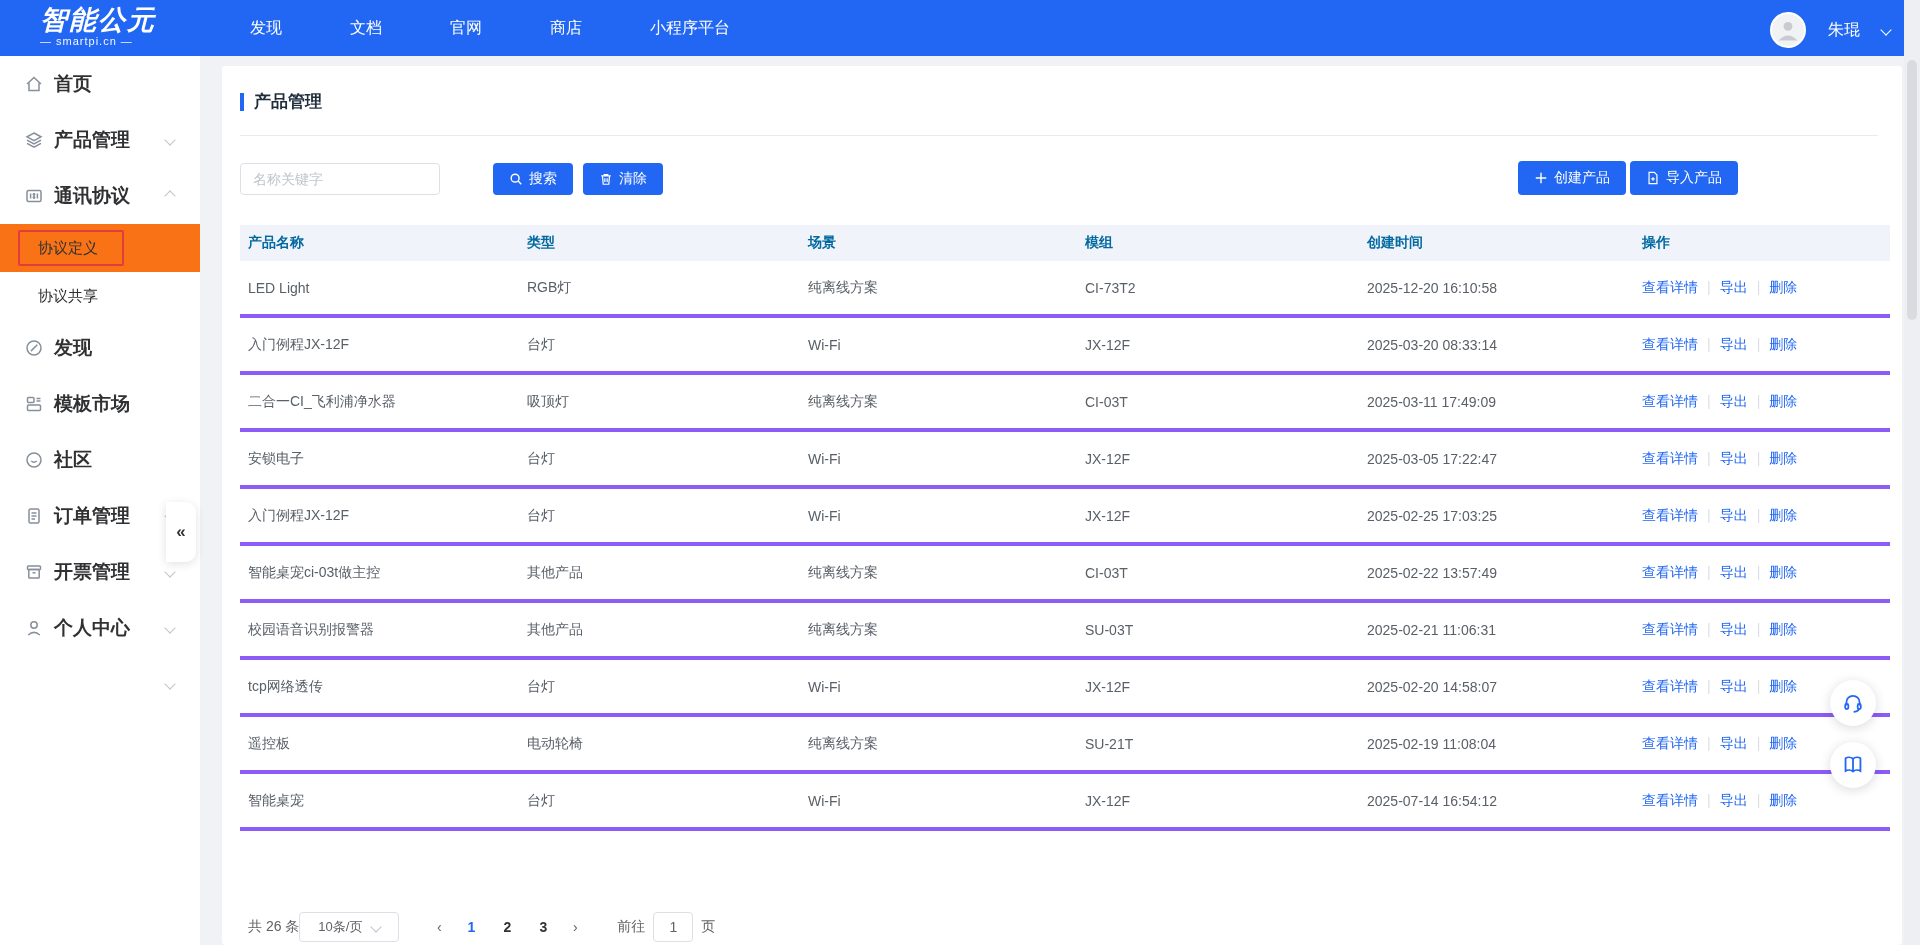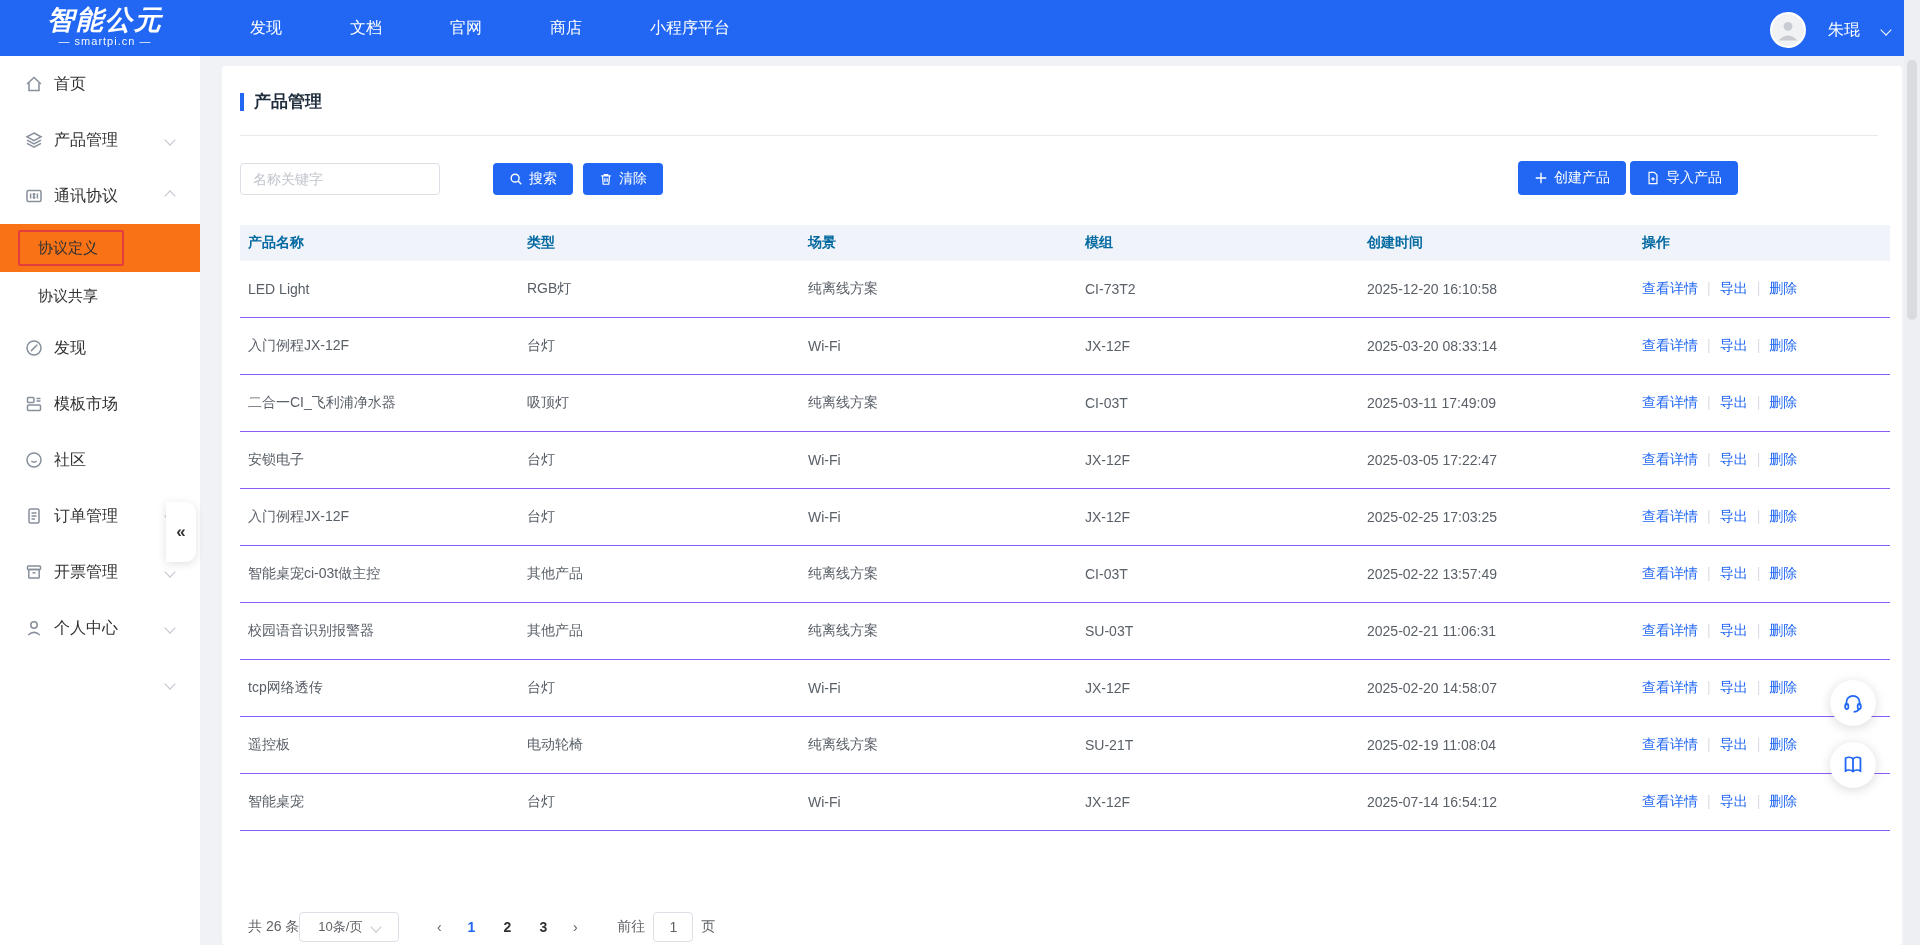--- a/index.html
+++ b/index.html
@@ -1,36 +1,36 @@
 <!DOCTYPE html>
 <html><head>
 <meta charset="utf-8">
 <style>
   * { margin:0; padding:0; box-sizing:border-box; }
   html,body { width:1920px; height:945px; overflow:hidden;
     font-family:"Liberation Sans","DejaVu Sans",sans-serif; background:#f0f2f5; }
 
   
   .topbar { position:absolute; left:0; top:0; width:1920px; height:56px; background:#2167f3; z-index:30; }
-  .logo { position:absolute; left:40px; top:5px; width:130px; text-align:center; color:#fff; }
+  .logo { position:absolute; left:40px; top:5px; width:130px; text-align:left; color:#fff; }
   .logo-main { font-size:27px; font-weight:800; letter-spacing:2px; font-style:italic; line-height:30px; white-space:nowrap; }
   .logo-sub { font-size:11px; letter-spacing:1px; opacity:.95; }
   .topnav { position:absolute; left:250px; top:0; height:56px; display:flex; align-items:center; gap:68px; }
   .topnav-item { color:#fff; font-size:16px; cursor:pointer; white-space:nowrap; }
   .user-area { position:absolute; right:30px; top:0; height:60px; display:flex; align-items:center; gap:22px; }
   .avatar { width:36px; height:36px; border-radius:50%; background:#f1f2f4; border:2px solid #fff;
     display:flex; align-items:center; justify-content:center; overflow:hidden; }
   .user-name { color:#fff; font-size:16px; }
   .chev { display:inline-block; width:8px; height:8px; border-right:1.6px solid #c0c4cc; border-bottom:1.6px solid #c0c4cc; transform:rotate(45deg); }
   .chev.up { transform:rotate(-135deg); }
   .chev.white { border-color:#fff; }
 
   
   .sidebar { position:absolute; left:0; top:56px; width:200px; height:889px; background:#fff; z-index:20; }
-  .side-item { position:relative; height:56px; display:flex; align-items:center; padding-left:24px; cursor:pointer; color:#303133; font-size:16px; }
+  .side-item { position:relative; height:56px; display:flex; align-items:center; padding-left:24px; cursor:pointer; color:#303133; font-size:19px;font-weight:bold; }
   .side-item .s-icon { width:20px; height:20px; margin-right:10px; flex:0 0 20px; }
   .side-item .s-chev { position:absolute; right:26px; }
   .side-sub { height:48px; display:flex; align-items:center; padding-left:38px; font-size:15px; color:#303133; cursor:pointer; position:relative; }
   .side-sub.active { background:#f97316; }
   .red-box { position:absolute; left:18px; top:6px; width:106px; height:36px; border:2px solid #e23c3c; border-radius:2px; pointer-events:none; }
   .chev-only { height:56px; position:relative; }
 
   
   .collapse-tab { position:absolute; left:166px; top:502px; width:30px; height:60px; background:#fff;
     border-radius:0 10px 10px 0; box-shadow:0 2px 10px rgba(0,0,0,.12); z-index:25;
@@ -54,21 +54,21 @@
   .btn-search { position:absolute; left:253px; top:2px; }
   .btn-clear  { position:absolute; left:343px; top:2px; }
   .btn-create { position:absolute; right:252px; top:0; height:34px; }
   .btn-import { position:absolute; right:140px; top:0; height:34px; }
 
   
   .table { position:absolute; left:18px; top:159px; width:1650px; }
   .t-head, .t-row { display:grid; grid-template-columns:279px 281px 277px 282px 275px 1fr; align-items:center; }
   .t-head { height:36px; background:#f0f3f9; }
   .t-head .th { font-size:14px; font-weight:bold; color:#0369a1; padding-left:8px; }
-  .t-row { height:57px; border-bottom:1px solid #8b5cf6; }
+  .t-row { height:57px; border-bottom:4px solid #8b5cf6; }
   .t-row .td { font-size:14px; color:#5a6068; padding-left:8px; white-space:nowrap; overflow:hidden; }
   .t-row .td.ops { color:#2167f3; }
   .op-link { color:#2167f3; cursor:pointer; font-size:14px; }
   .op-sep { color:#dcdfe6; margin:0 9px; }
 
   
   .pagination { position:absolute; left:18px; top:845px; height:32px; display:flex; align-items:center; font-size:14px; color:#606266; }
   .pg-total { margin-left:8px; }
   .pg-size { width:100px; height:30px; border:1px solid #dcdfe6; border-radius:4px; display:flex; align-items:center;
     justify-content:center; gap:10px; color:#606266; font-size:13px; cursor:pointer; margin-right:26px; background:#fff; }

